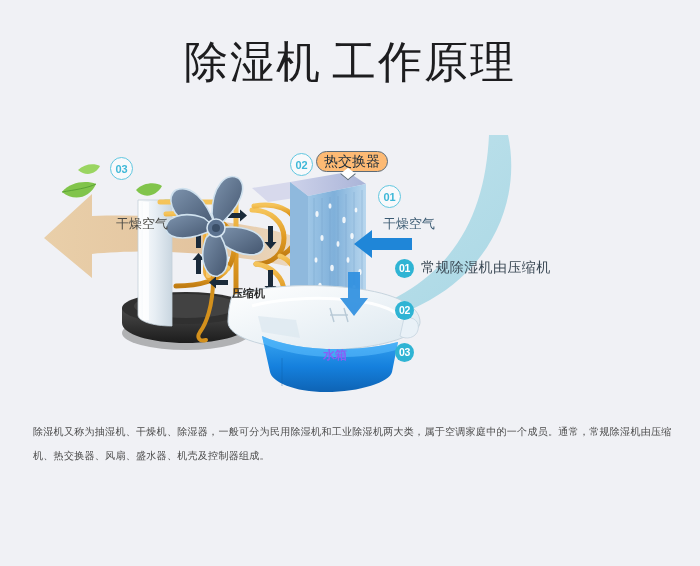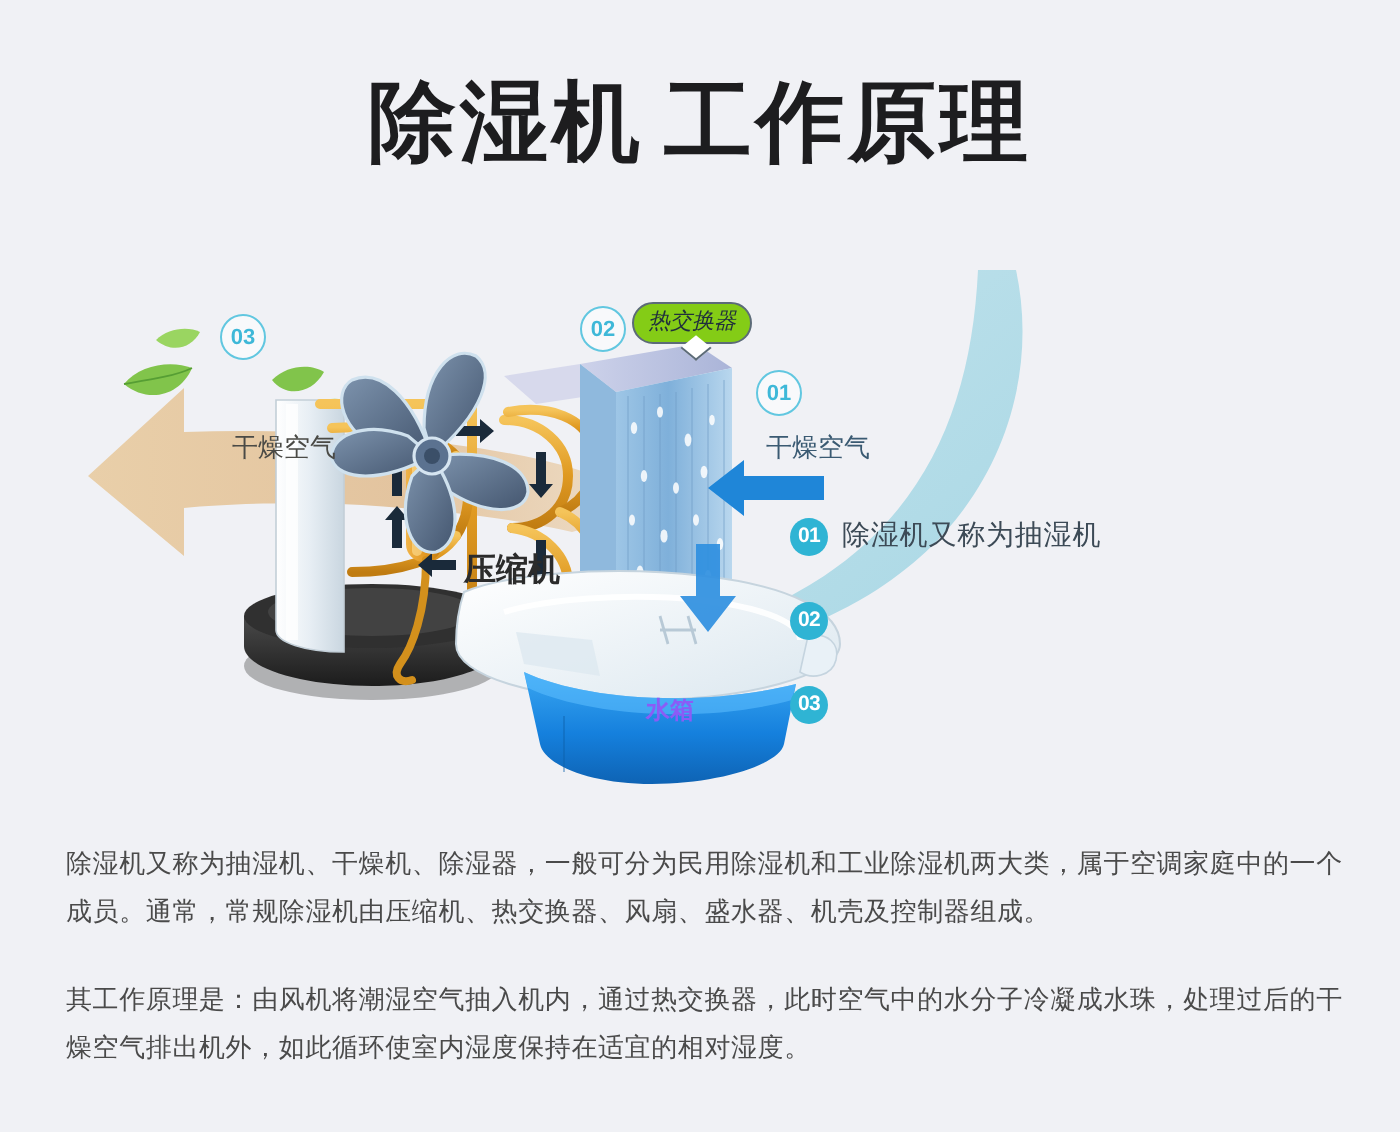--- a/index.html
+++ b/index.html
@@ -22,21 +22,21 @@
 
   
   .title {
     position: absolute;
     left: 0;
     top: 34px;
     width: 700px;
     text-align: center;
     font-size: 44px;
     line-height: 56px;
-    font-weight: bold;
+    font-weight: normal;
     color: #1d1d1f;
     letter-spacing: 1px;
     white-space: nowrap;
   }
   .title .t-part1 { letter-spacing: 2px; }
   .title .t-gap { display: inline-block; width: 10px; }
   .title .t-part2 { letter-spacing: 2px; }
 
   
   .stage {
@@ -69,49 +69,48 @@
     color: #4a4a46;
   }
   .dlabel.humid {
     left: 383px;
     top: 105px;
     font-size: 13px;
     color: #3a5a72;
   }
   .dlabel.compressor {
     left: 232px;
-    top: 165px;
-    font-size: 16px;
+    top: 176px;
+    font-size: 11px;
     color: #2b2b2b;
     font-weight: bold;
     font-family: Liberation Serif, serif;
   }
   .dlabel.tank {
     left: 323px;
     top: 237px;
     font-size: 12px;
     color: #8b5cf6;
     font-weight: bold;
   }
 
   
   .callout {
     position: absolute;
     left: 316px;
     top: 41px;
-    background: #84cc16;
+    background: #fdba74;
     border: 1.4px solid #5c6b78;
     border-radius: 11px;
     padding: 2px 7px 3px 7px;
-    font-size: 11px;
+    font-size: 14px;
     color: #21303c;
     white-space: nowrap;
     line-height: 14px;
     z-index: 6;
-    font-style: italic;
   }
   .callout::after {
     content: "";
     position: absolute;
     left: 26px;
     bottom: -8px;
     width: 9px;
     height: 9px;
     background: #ffffff;
     border-right: 1.4px solid #5c6b78;
@@ -175,21 +174,21 @@
   }
 
   
   .body-text {
     position: absolute;
     left: 33px;
     top: 420px;
     width: 640px;
   }
   .para {
-    font-size: 13px;
+    font-size: 10px;
     line-height: 24px;
     color: #4a4a4a;
     letter-spacing: 0.3px;
     margin: 0 0 20px 0;
   }
   .para:last-child { margin-bottom: 0; }
 </style>
 </head>
 <body>
 
@@ -402,28 +401,27 @@
 
     <div class="dlabel dry">干燥空气</div>
     <div class="dlabel humid">干燥空气</div>
     <div class="dlabel compressor">压缩机</div>
     <div class="dlabel tank">水箱</div>
   </div>
 
   <div class="legend">
     <div class="legend-row">
       <span class="legend-badge">01</span>
-      <span class="legend-text">除湿机又称为抽湿机</span>
+      <span class="legend-text">常规除湿机由压缩机</span>
     </div>
     <div class="legend-row">
       <span class="legend-badge">02</span>
     </div>
     <div class="legend-row">
       <span class="legend-badge">03</span>
     </div>
   </div>
 
   <div class="body-text">
     <p class="para">除湿机又称为抽湿机、干燥机、除湿器，一般可分为民用除湿机和工业除湿机两大类，属于空调家庭中的一个成员。通常，常规除湿机由压缩机、热交换器、风扇、盛水器、机壳及控制器组成。</p>
-    <p class="para">其工作原理是：由风机将潮湿空气抽入机内，通过热交换器，此时空气中的水分子冷凝成水珠，处理过后的干燥空气排出机外，如此循环使室内湿度保持在适宜的相对湿度。</p>
   </div>
 
 </div>
 
 </body></html>

